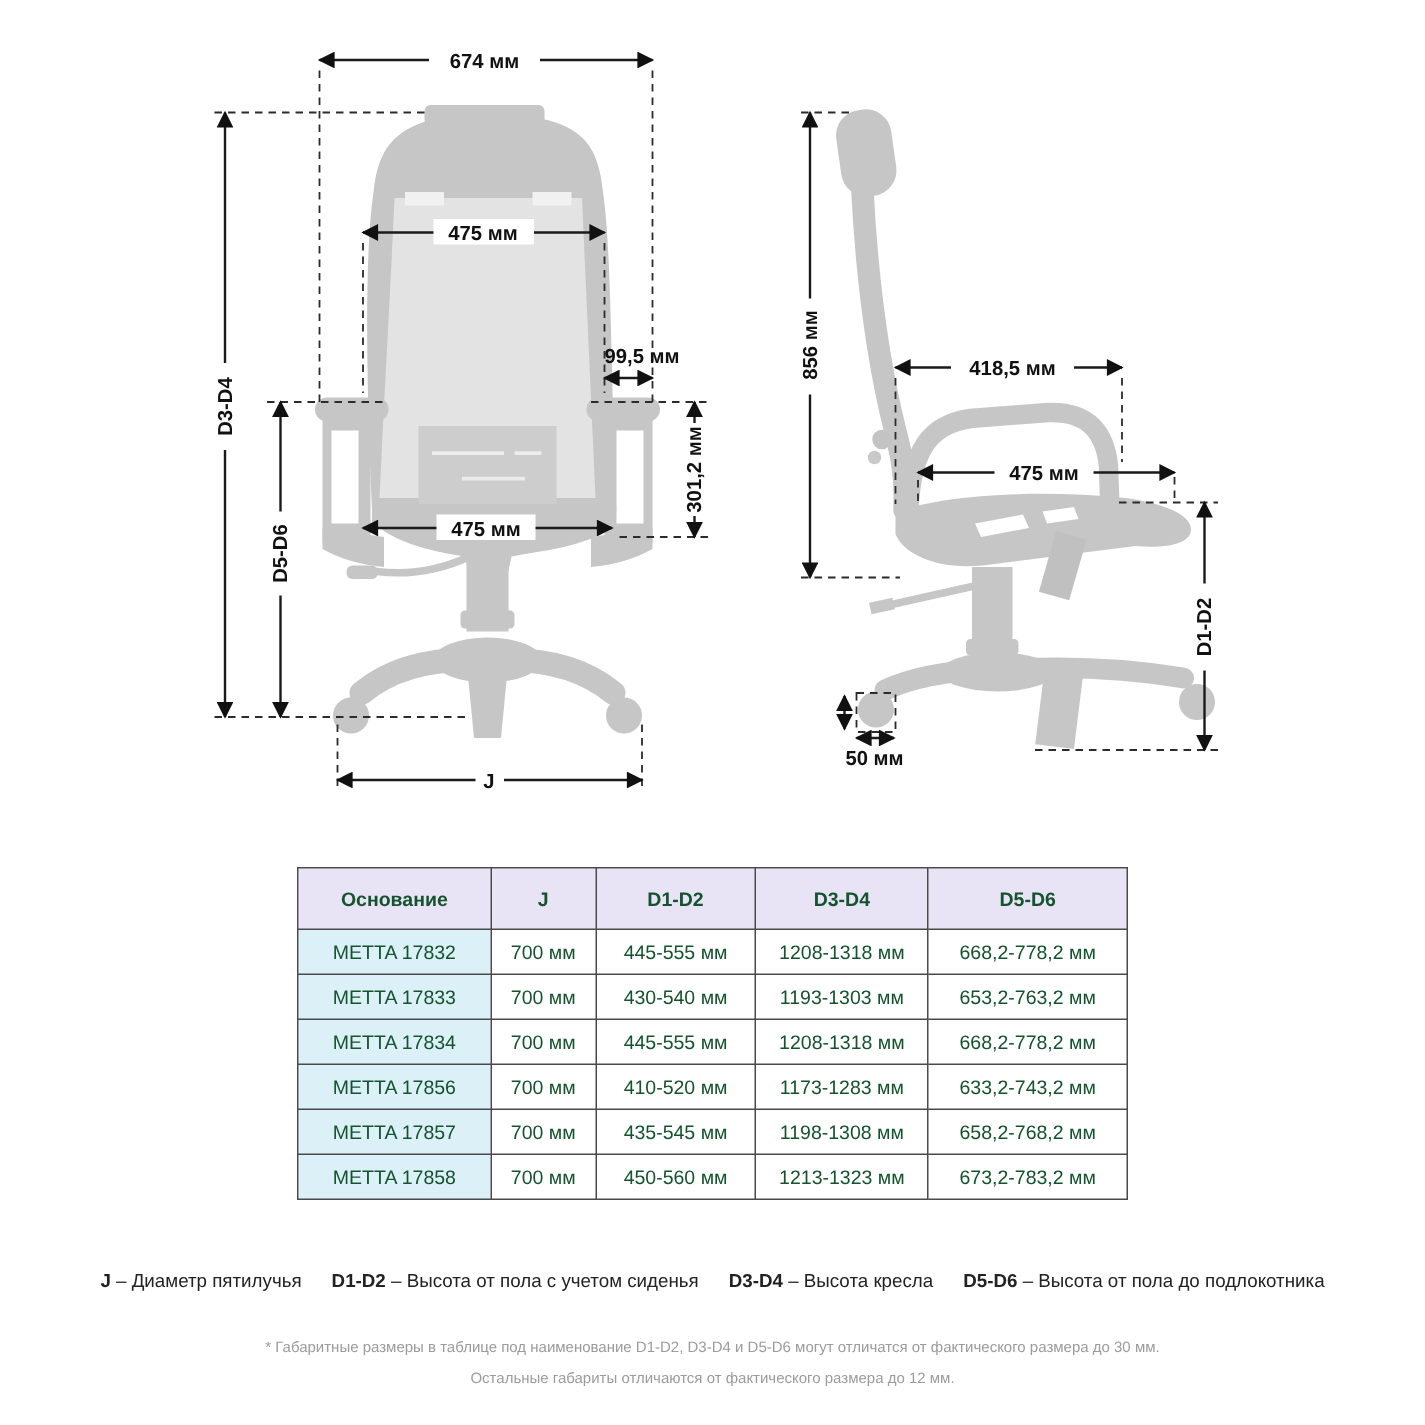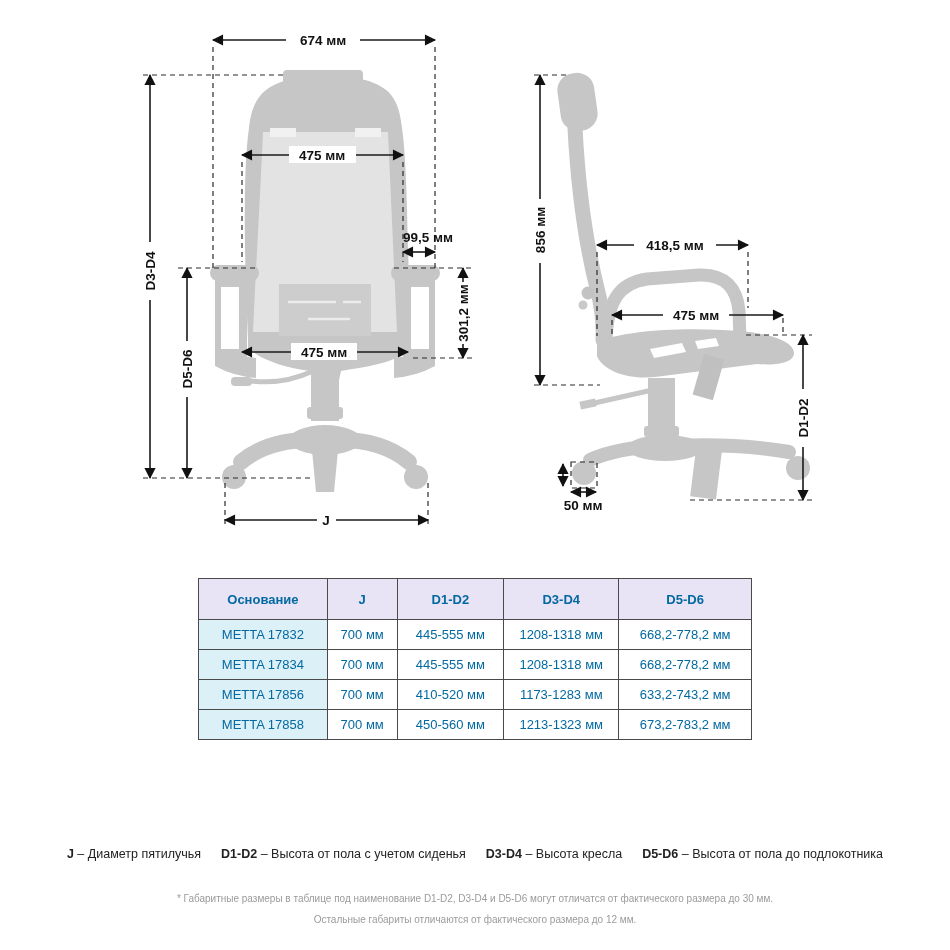--- a/index.html
+++ b/index.html
@@ -12,21 +12,21 @@
   .mesh{fill:#e3e3e3;}
   .notch{fill:#f1f1f1;}
   .white{fill:#ffffff;}
   .dim{stroke:#1a1a1a;stroke-width:1.6;fill:none;}
   .dash{stroke:#2b2b2b;stroke-width:1.2;stroke-dasharray:5 4;fill:none;}
   .gap{fill:#ffffff;}
   .dimtext{font:bold 13.5px "Liberation Sans",sans-serif;fill:#111;}
   .lumline{stroke:#ececec;stroke-width:2.5;fill:none;}
 
   #spec-table{position:absolute;left:198px;top:578px;width:554px;border-collapse:collapse;
-      font-size:13px;color:#0369a1;}
+      font-size:13px;color:#14532d;}
   #spec-table th,#spec-table td{border:1px solid #4a4a4a;text-align:center;padding:0 4px;}
   #spec-table th{height:40px;background:#e8e3f5;font-weight:bold;font-size:13px;}
   #spec-table td{height:29px;background:#fff;font-weight:normal;}
   #spec-table td.model{background:#dcf0f8;}
   #spec-table col.c1{width:23.3%;} #spec-table col.c2{width:12.6%;}
   #spec-table col.c3{width:19.3%;} #spec-table col.c4{width:20.8%;}
   #spec-table col.c5{width:24%;}
 
   #legend{position:absolute;left:0;top:847px;width:950px;display:flex;justify-content:center;
       gap:20px;font-size:12.5px;color:#222;white-space:nowrap;}
@@ -186,32 +186,46 @@
   </thead>
   <tbody>
     <tr>
       <td class="model">METTA 17832</td>
       <td>700 мм</td>
       <td>445-555 мм</td>
       <td>1208-1318 мм</td>
       <td>668,2-778,2 мм</td>
     </tr>
     <tr>
+      <td class="model">METTA 17833</td>
+      <td>700 мм</td>
+      <td>430-540 мм</td>
+      <td>1193-1303 мм</td>
+      <td>653,2-763,2 мм</td>
+    </tr>
+    <tr>
       <td class="model">METTA 17834</td>
       <td>700 мм</td>
       <td>445-555 мм</td>
       <td>1208-1318 мм</td>
       <td>668,2-778,2 мм</td>
     </tr>
     <tr>
       <td class="model">METTA 17856</td>
       <td>700 мм</td>
       <td>410-520 мм</td>
       <td>1173-1283 мм</td>
       <td>633,2-743,2 мм</td>
+    </tr>
+    <tr>
+      <td class="model">METTA 17857</td>
+      <td>700 мм</td>
+      <td>435-545 мм</td>
+      <td>1198-1308 мм</td>
+      <td>658,2-768,2 мм</td>
     </tr>
     <tr>
       <td class="model">METTA 17858</td>
       <td>700 мм</td>
       <td>450-560 мм</td>
       <td>1213-1323 мм</td>
       <td>673,2-783,2 мм</td>
     </tr>
   </tbody>
 </table>

